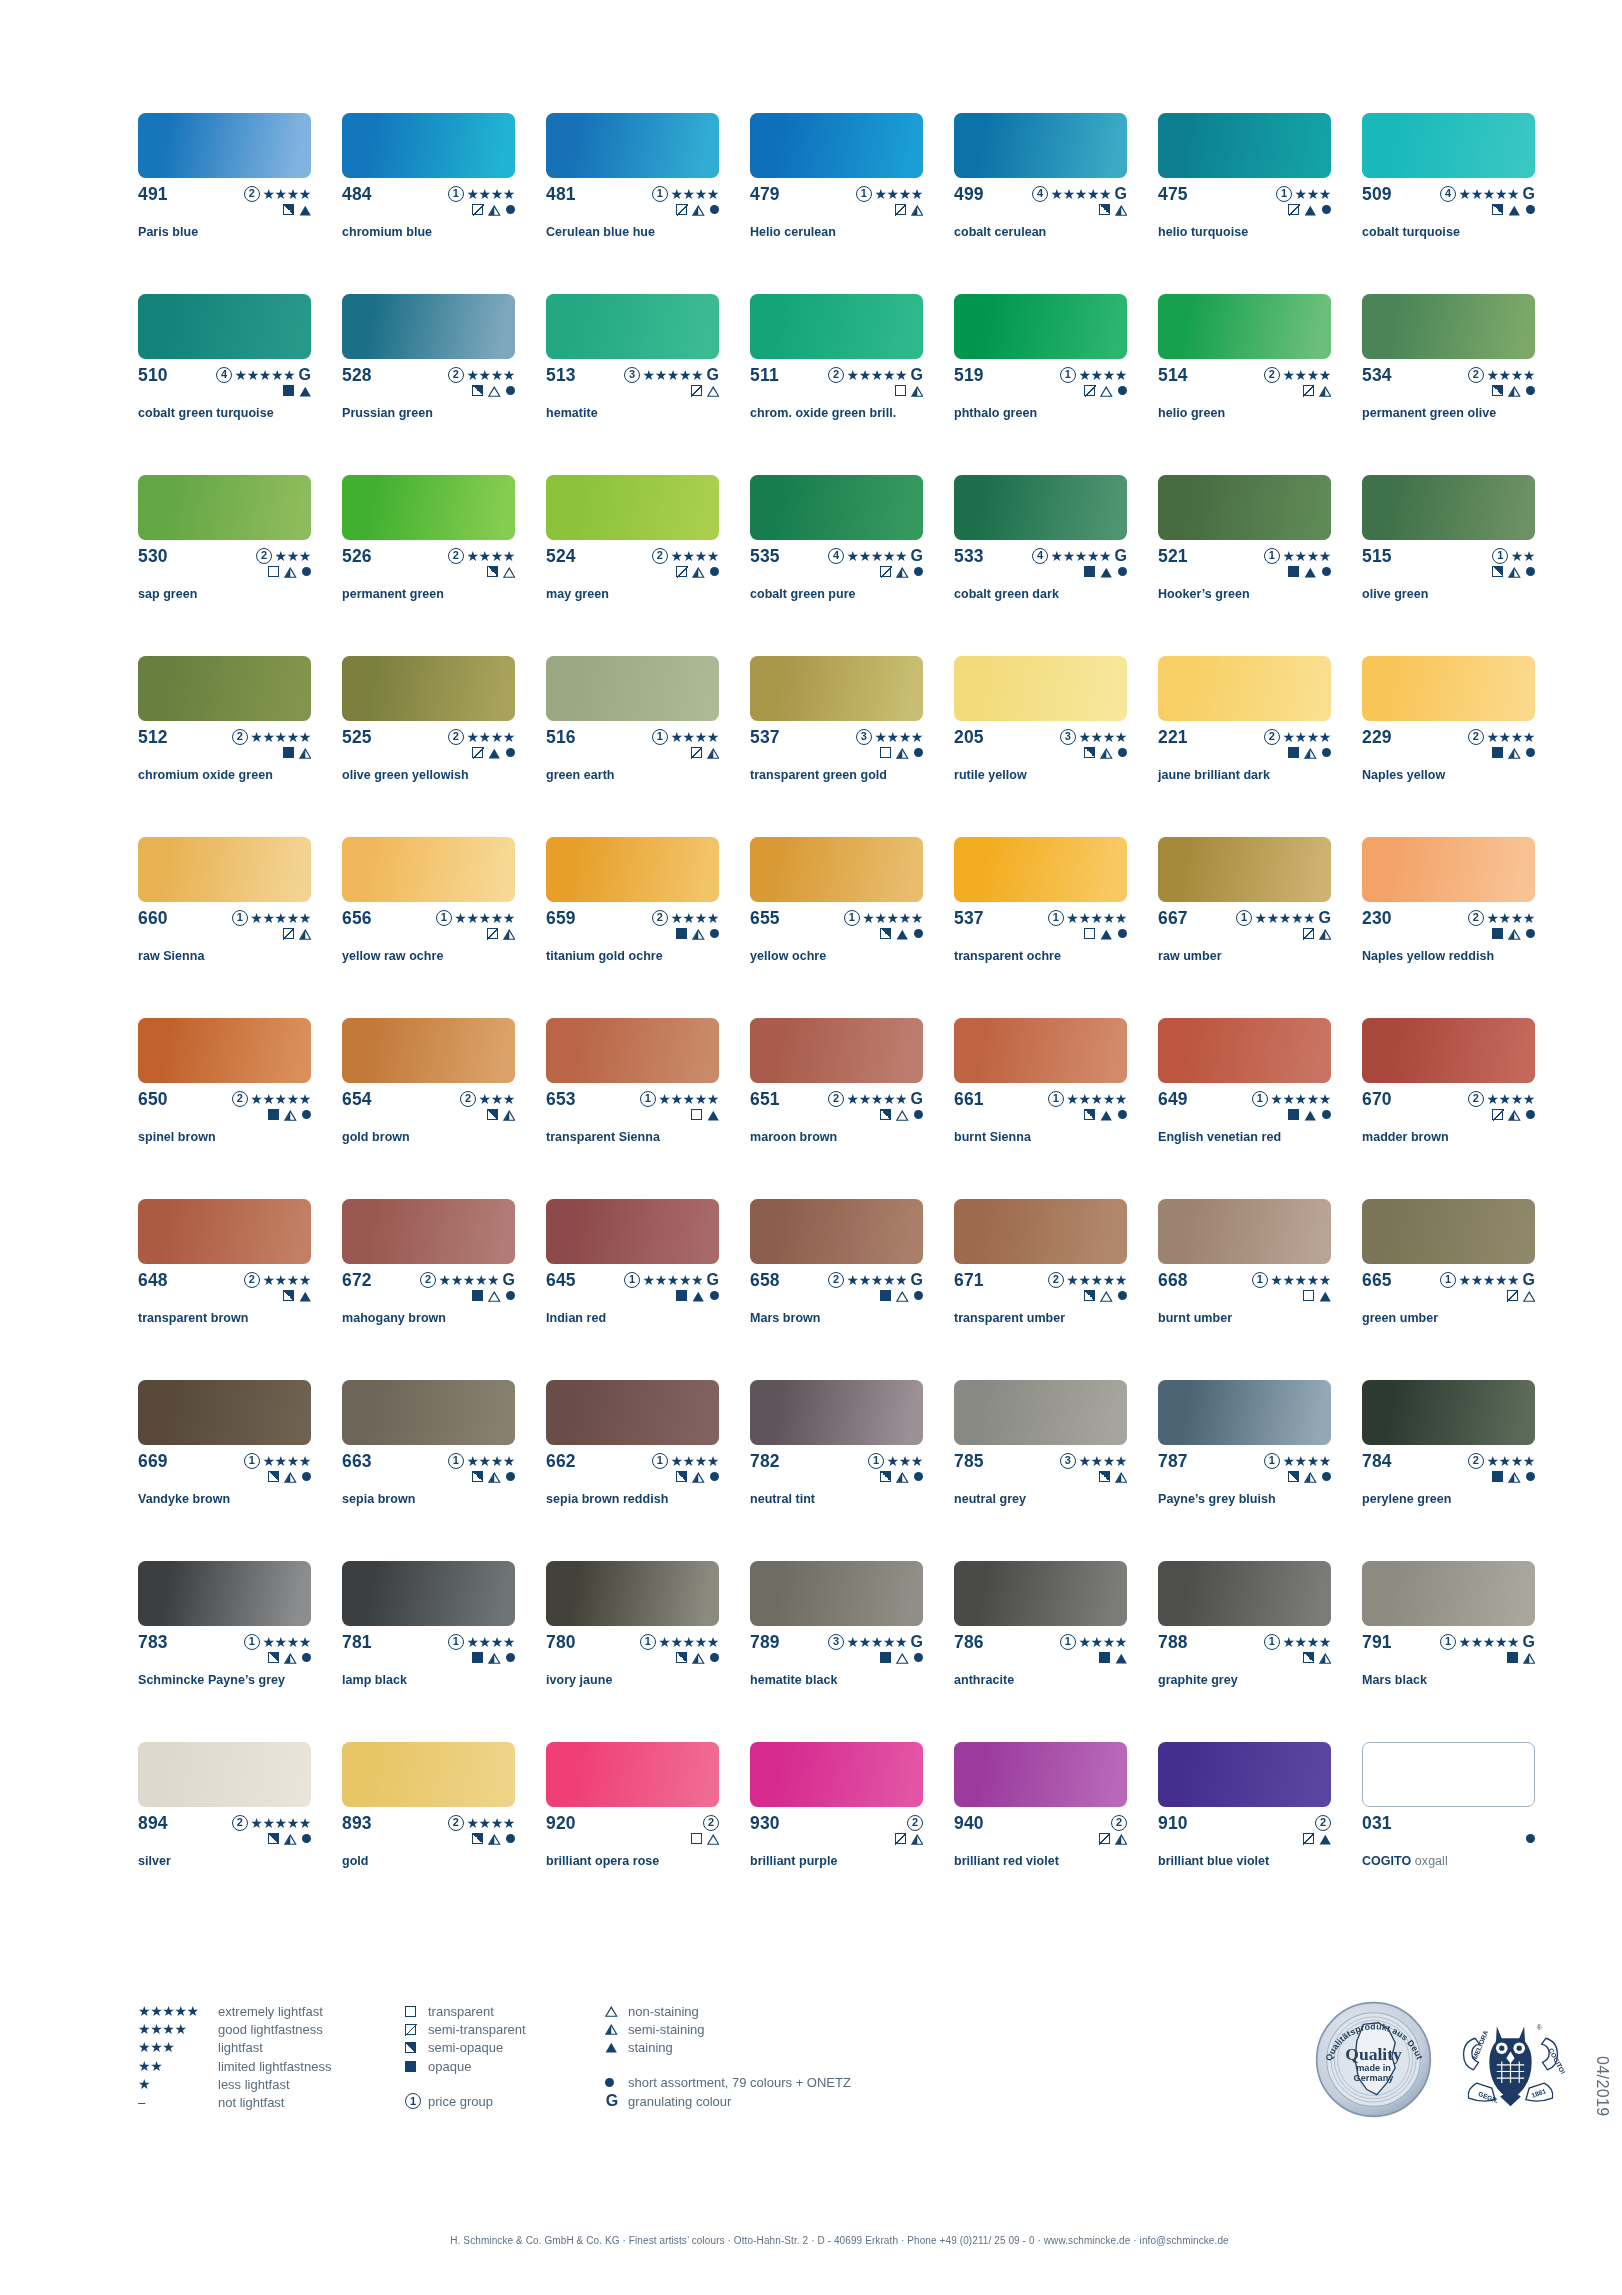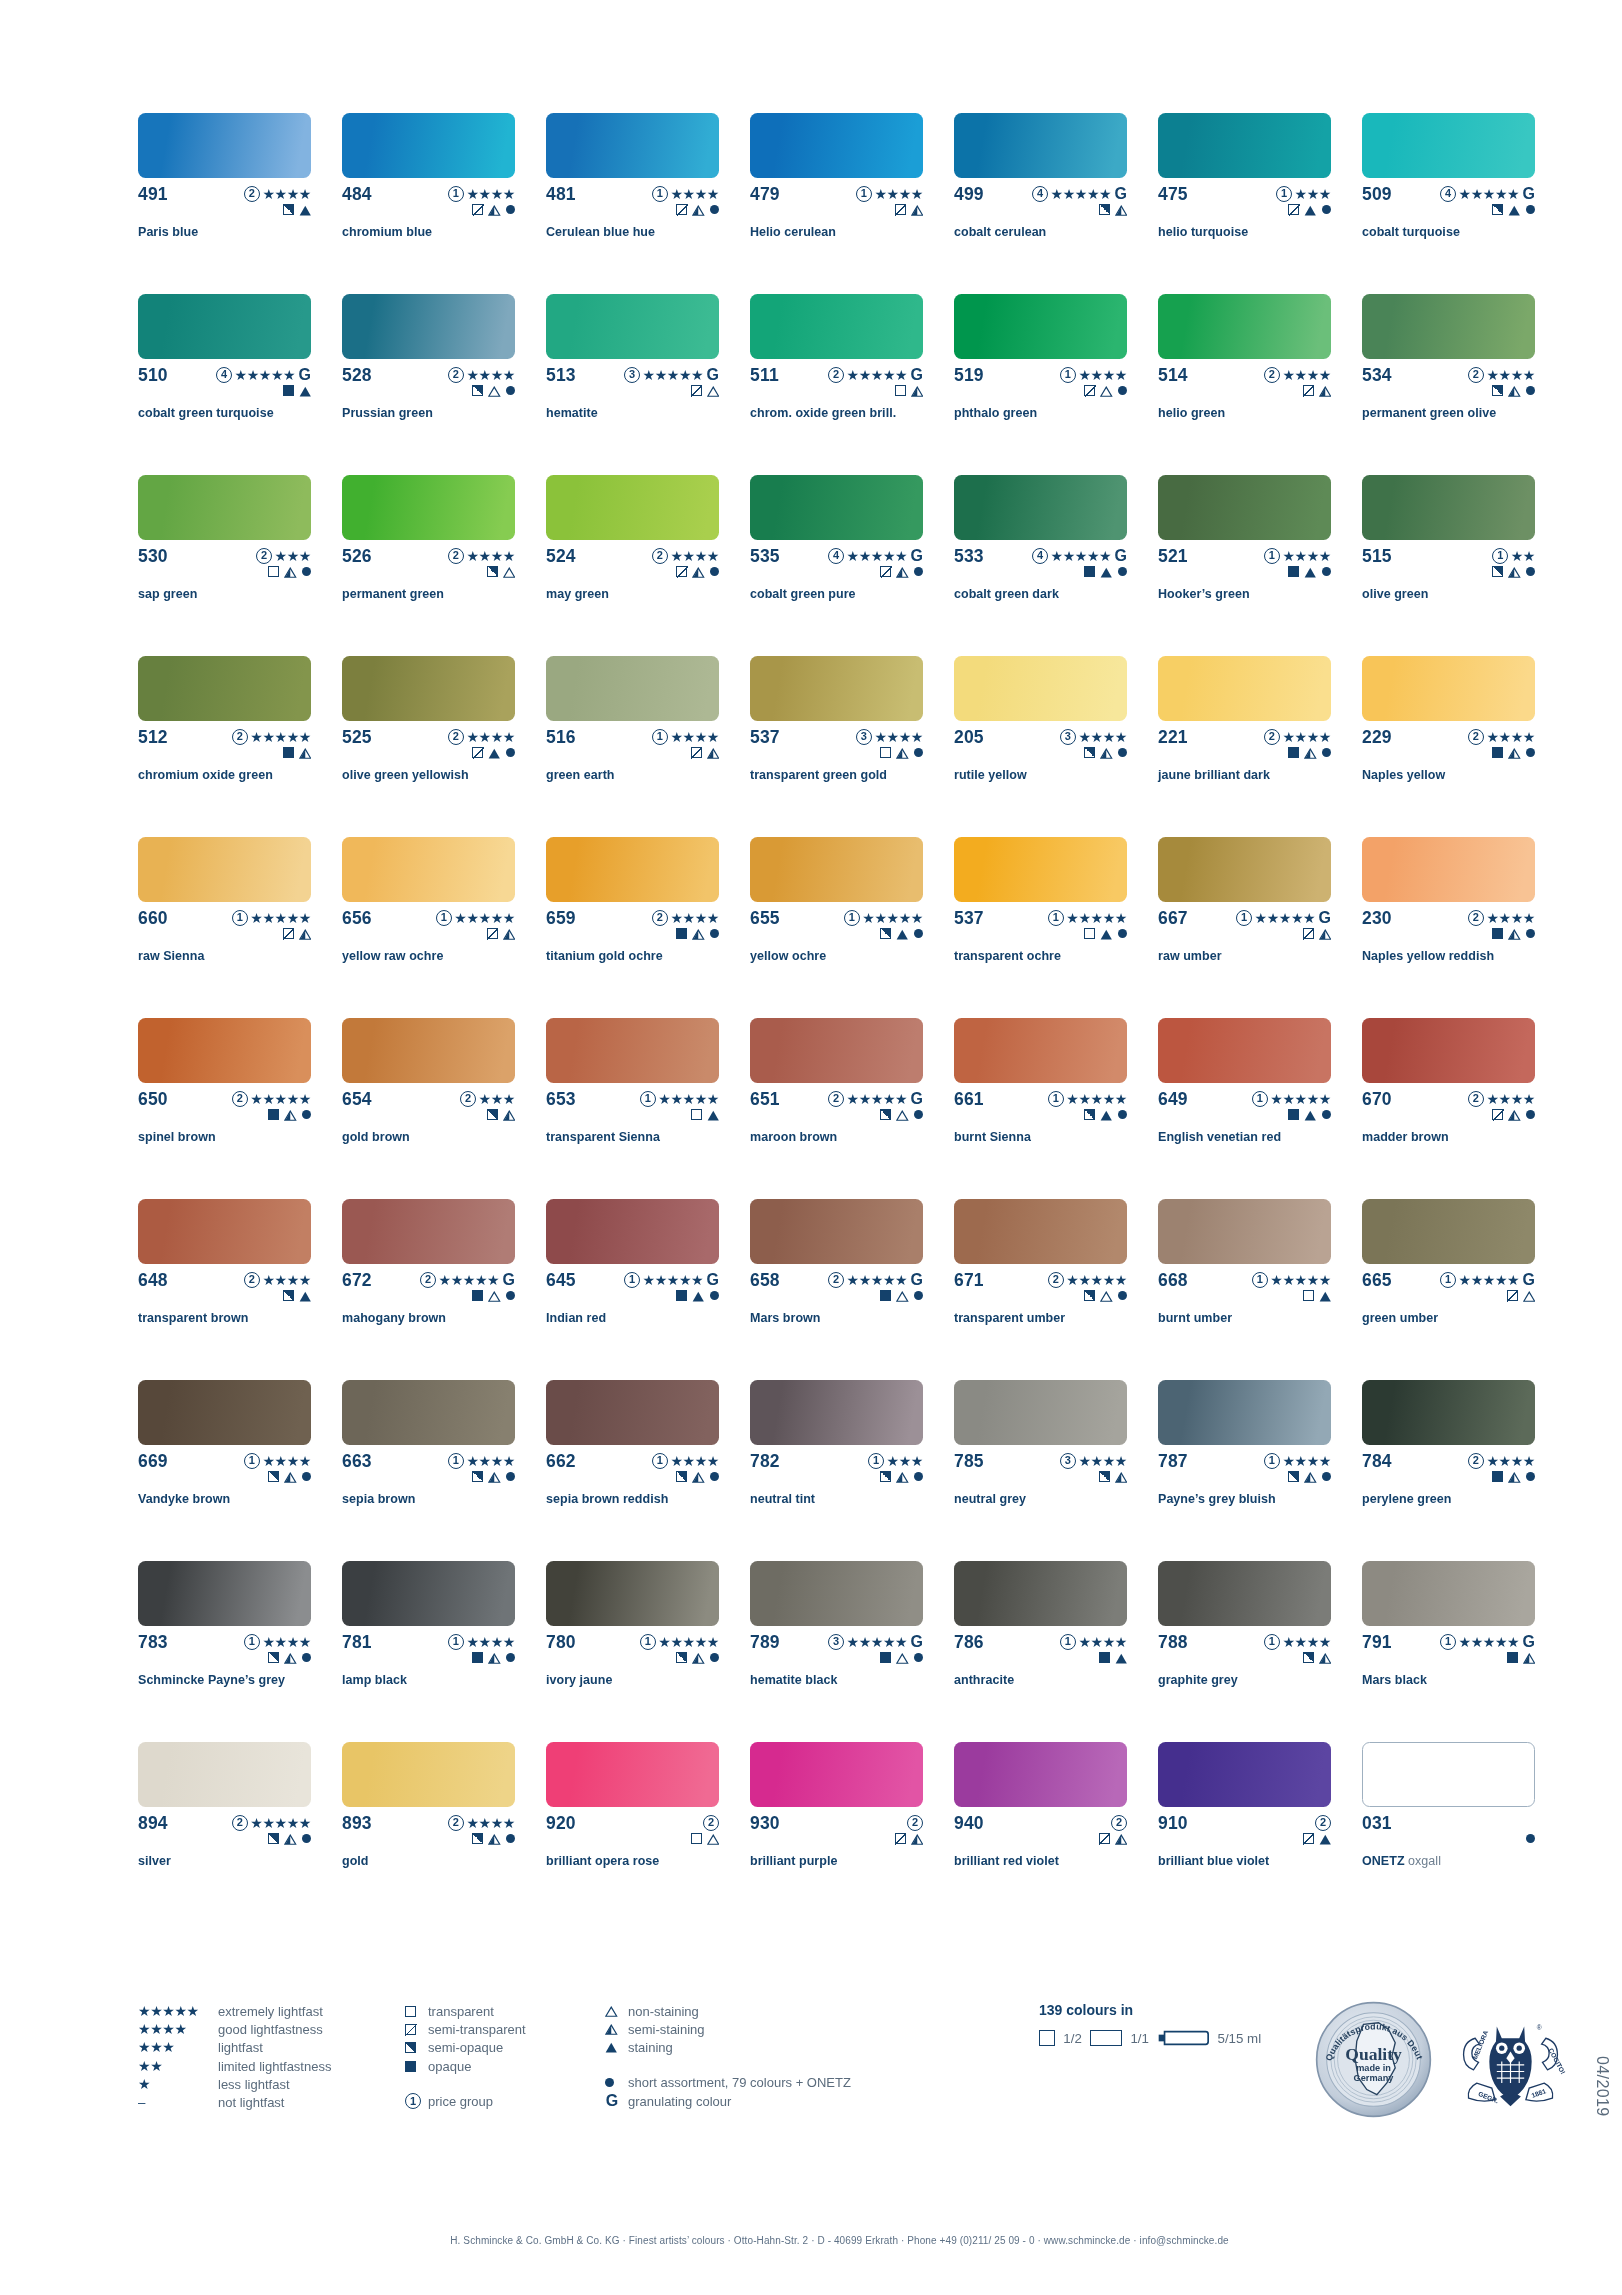--- a/index.html
+++ b/index.html
@@ -1393,21 +1393,21 @@
       </div>
       <div class="cell">
         <div class="swatch empty"></div>
         <div class="specline">
           <span class="num">031</span>
           <span class="right"></span>
         </div>
         <div class="symline">
           <span class="dot"></span>
         </div>
-        <div class="name"><span>ONETZ</span> <span class="light">oxgall</span></div>
+        <div class="name"><span>COGITO</span> <span class="light">oxgall</span></div>
       </div>
     </div>
 
   <div class="legend-wrap">
 
     <div class="legend-cols">
       <div class="col1" id="lg-lf">
           <div class="lg-row">
             <span class="lg-key">★★★★★</span>
             <span class="lg-txt">extremely lightfast</span>
@@ -1505,36 +1505,20 @@
               <span class="lg-txt">short assortment, 79 colours + ONETZ</span>
             </div>
             <div class="lg-row">
               <span class="lg-ico">
                 <span class="gmark">G</span>
               </span>
               <span class="lg-txt">granulating colour</span>
             </div>
           </div>
       </div>
-      <div class="col4">
-        <div class="sizes-title">139 colours in</div>
-        <div class="sizes-row">
-          <span class="pan-half"></span>
-          <span>1/2</span>
-          <span class="pan-full"></span>
-          <span>1/1</span>
-          <span class="tube">
-            <svg width="52" height="16" viewBox="0 0 62 19">
-              <path d="M9 2 H58 a3 3 0 0 1 3 3 V14 a3 3 0 0 1 -3 3 H9 Z" fill="#fff" stroke="#14416b" stroke-width="2"></path>
-              <rect x="2" y="5.5" width="7" height="8" fill="#14416b"></rect>
-            </svg>
-          </span>
-          <span>5/15 ml</span>
-        </div>
-      </div>
     </div>
   </div>
 
   <div class="seals">
     <div class="seal-q">
       <svg viewBox="0 0 140 140" width="117" height="117">
         <defs>
           <path id="arcp" d="M 18 78 A 54 54 0 0 1 122 70"></path>
           <radialGradient id="gq" cx="40%" cy="35%" r="75%">
             <stop offset="0%" stop-color="#e8edf3"></stop>

